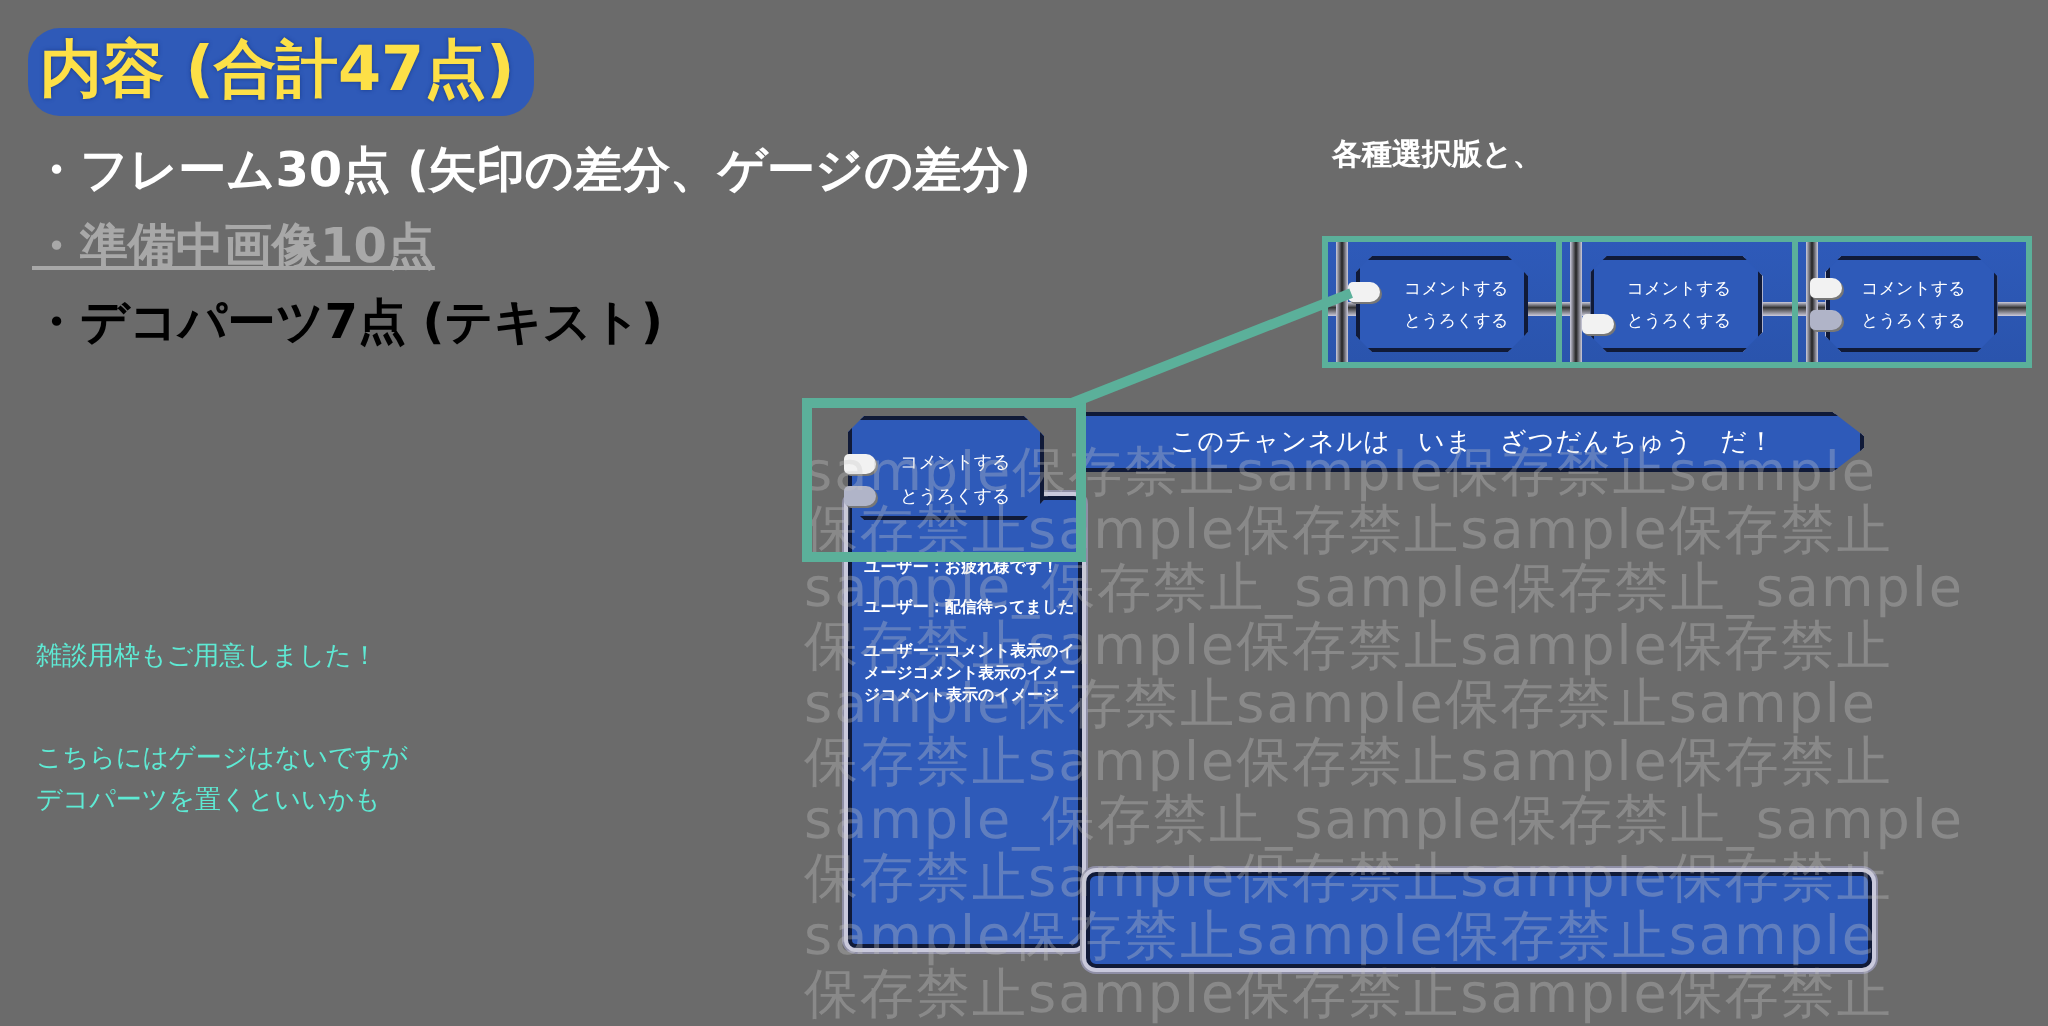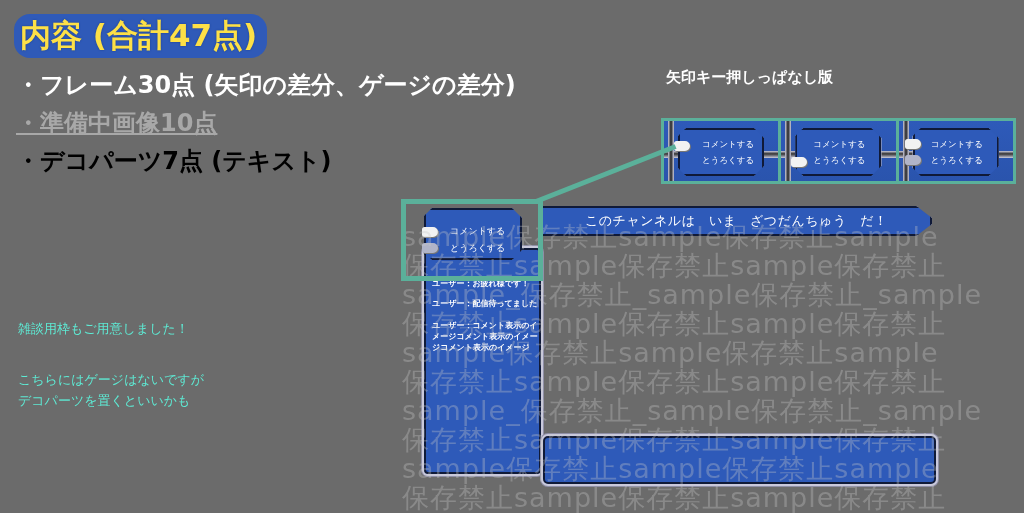--- a/index.html
+++ b/index.html
@@ -144,21 +144,21 @@
 </head>
 <body>
 
 <div class="title">内容 (合計47点)</div>
 
 <div class="bullet b1">・フレーム30点 (矢印の差分、ゲージの差分)</div>
 <div class="bullet b2">・準備中画像10点</div>
 <div class="bullet b3">・デコパーツ7点 (テキスト)</div>
 
 <div class="note-right">
-  <div>矢印キー押しっぱなし版</div>
+  <div>各種選択版と、</div>
 </div>
 
 <div class="side-note sn1">雑談用枠もご用意しました！</div>
 <div class="side-note sn2">こちらにはゲージはないですが</div>
 <div class="side-note sn3">デコパーツを置くといいかも</div>
 
 <div class="variants">
   <div class="variant">
     <div class="rail"></div>
     <div class="post"></div>

